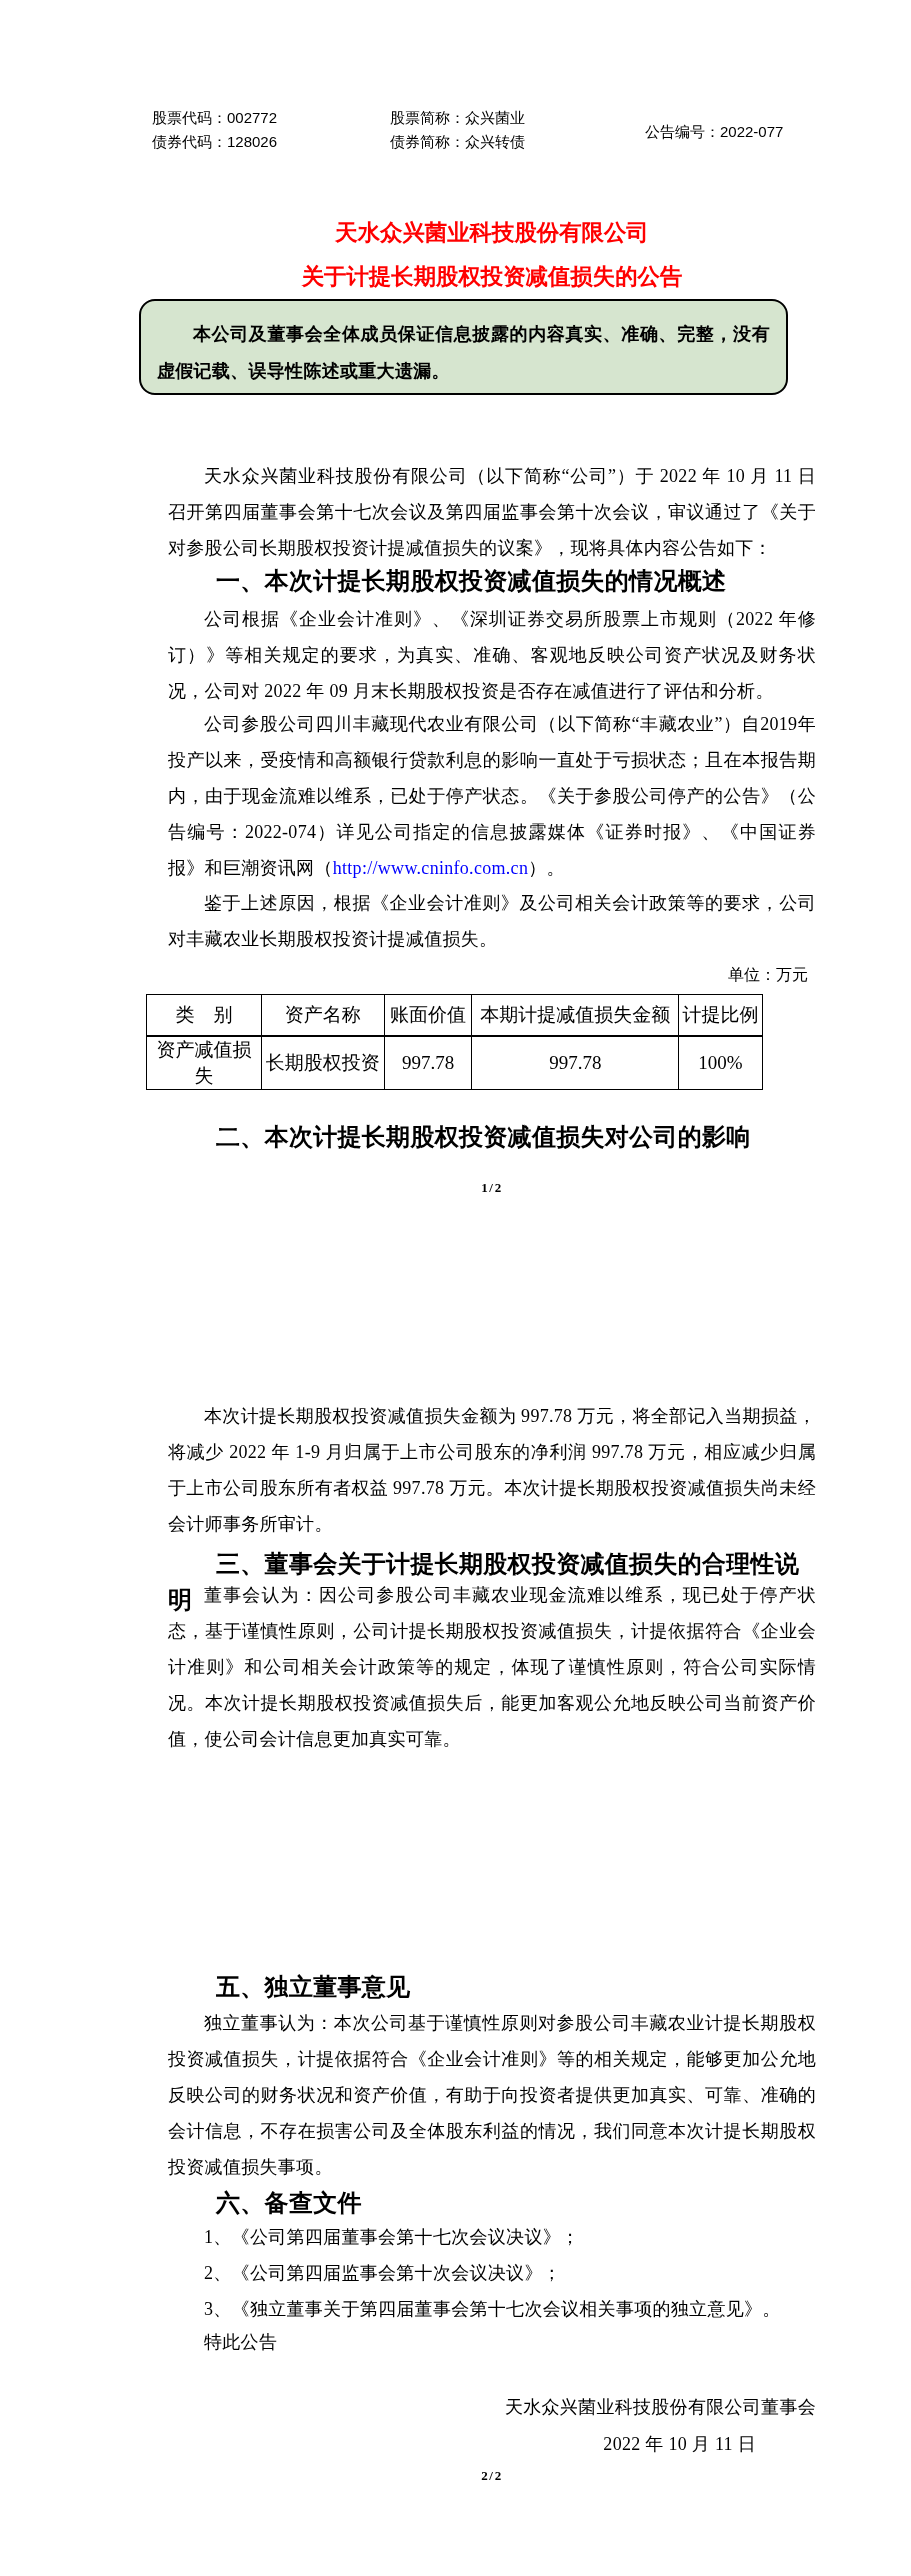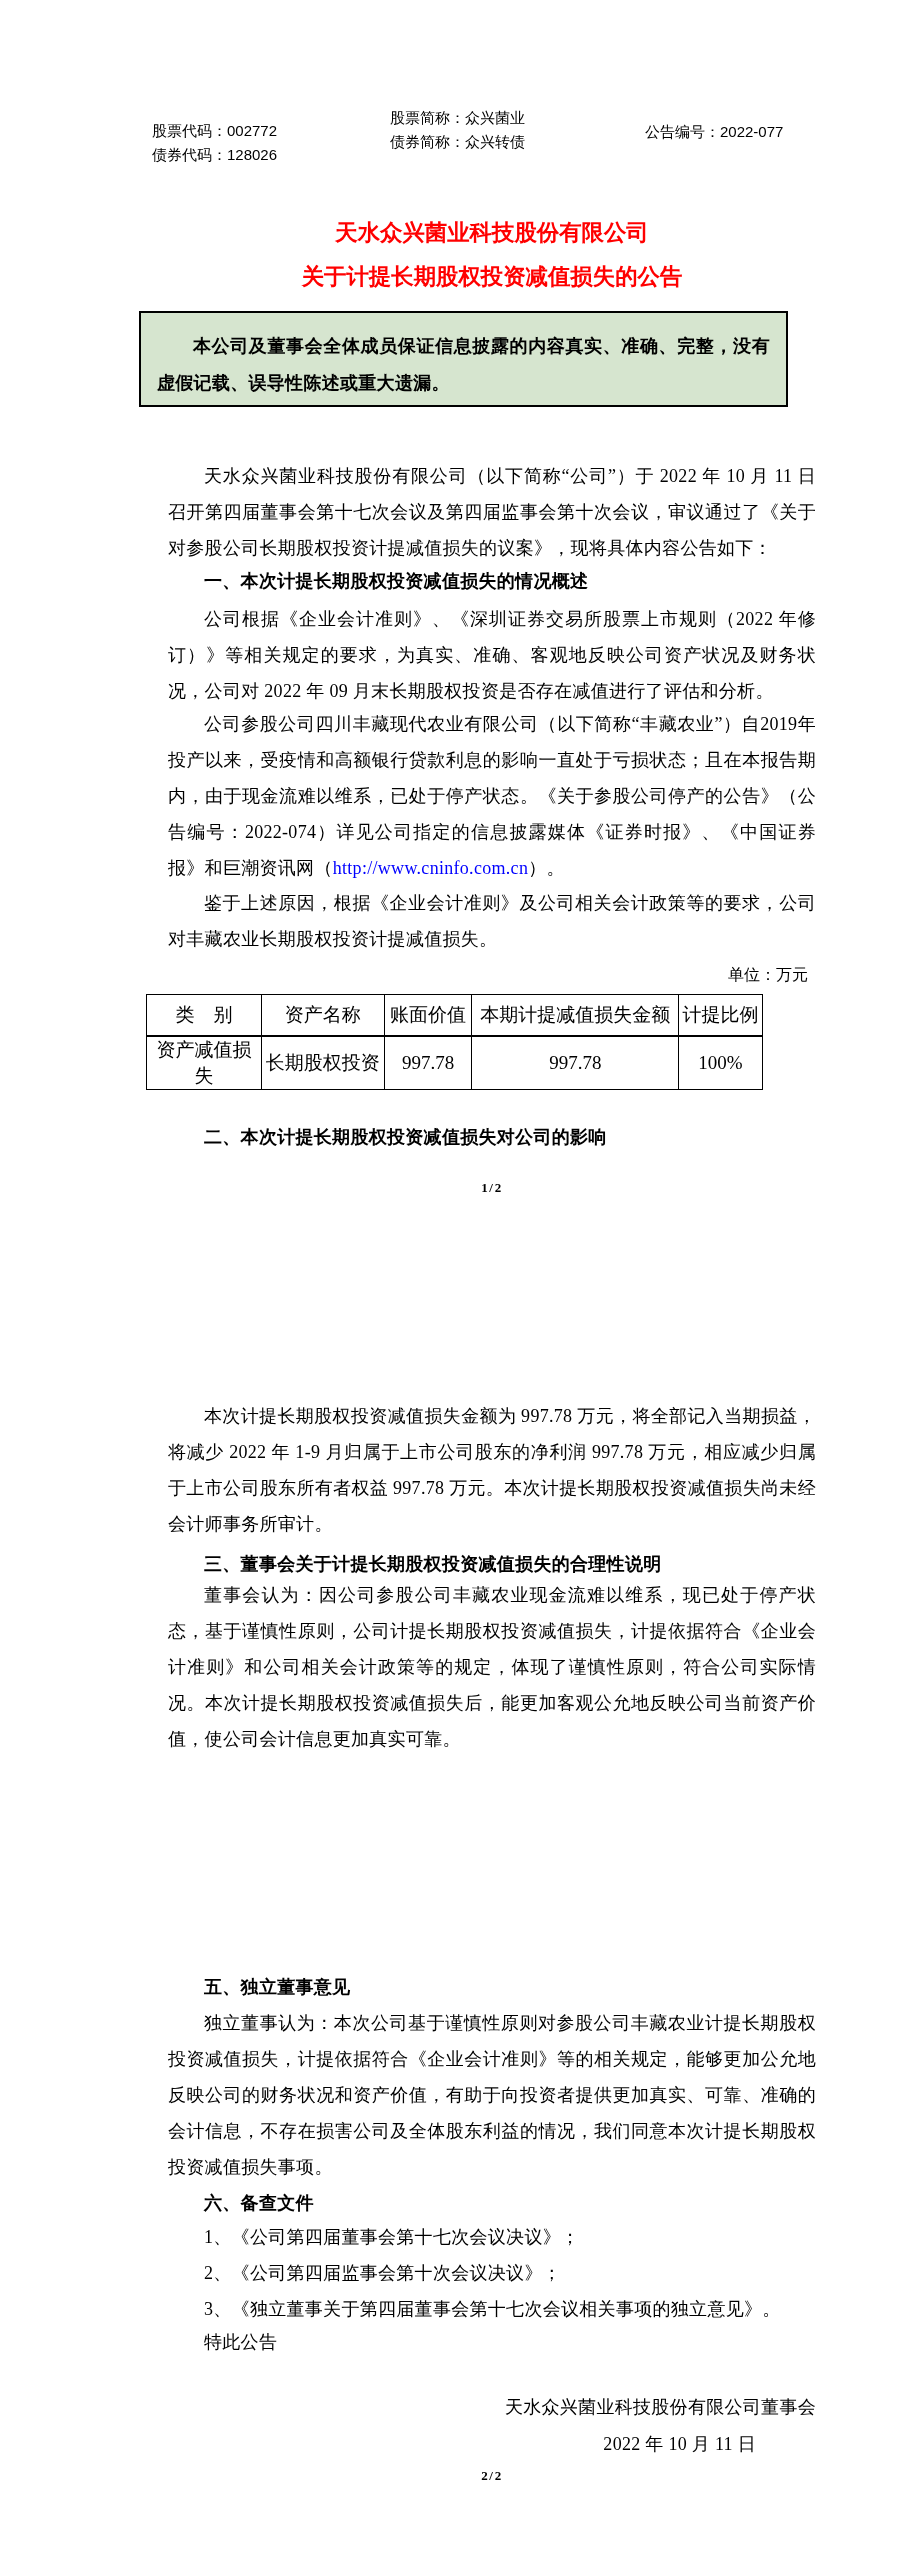--- a/index.html
+++ b/index.html
@@ -23,21 +23,21 @@
   .abs{position:absolute;}
   .col{left:141px;width:648px;margin-left:27px;}
   .para{
     font-size:18px;
     line-height:36px;
     text-align:justify;
     text-indent:2em;
     letter-spacing:0.3px;
   }
   .heading{
-    font-size:18px;
+    font-size:24px;
     line-height:36px;
     font-weight:700;
     text-indent:2em;
     letter-spacing:0.3px;
   }
   .hdr{
     font-size:15px;
     line-height:24px;
     white-space:nowrap;
   }
@@ -114,38 +114,38 @@
     line-height:36px;
     text-indent:2em;
     letter-spacing:0.3px;
   }
 </style>
 </head>
 <body>
 
 <div class="page">
 
-  <div class="abs hdr" style="left:152px;top:119px;">
+  <div class="abs hdr" style="left:152px;top:106px;">
     <div><span>股票代码：</span><span class="num">002772</span></div>
     <div><span>债券代码：</span><span class="num">128026</span></div>
   </div>
 
   <div class="abs hdr" style="left:390px;top:106px;">
     <div><span>股票简称：</span><span>众兴菌业</span></div>
     <div><span>债券简称：</span><span>众兴转债</span></div>
   </div>
 
   <div class="abs hdr" style="left:645px;top:123px;line-height:17px;">
     <span>公告编号：</span><span class="num">2022-077</span>
   </div>
 
   <div class="abs col doc-title" style="top:218px;">天水众兴菌业科技股份有限公司</div>
   <div class="abs col doc-title" style="top:262px;">关于计提长期股权投资减值损失的公告</div>
 
-  <div class="abs disclaimer-box" style="top:311px;">
+  <div class="abs disclaimer-box" style="top:299px;border-radius:16px;">
     <p>本公司及董事会全体成员保证信息披露的内容真实、准确、完整，没有虚假记载、误导性陈述或重大遗漏。</p>
   </div>
 
   <p class="abs col para" style="top:458px;">天水众兴菌业科技股份有限公司（以下简称“公司”）于 2022 年 10 月 11 日召开第四届董事会第十七次会议及第四届监事会第十次会议，审议通过了《关于对参股公司长期股权投资计提减值损失的议案》，现将具体内容公告如下：</p>
 
   <div class="abs col heading" style="top:563px;">一、本次计提长期股权投资减值损失的情况概述</div>
 
   <p class="abs col para" style="top:601px;">公司根据《企业会计准则》、《深圳证券交易所股票上市规则（2022 年修订）》等相关规定的要求，为真实、准确、客观地反映公司资产状况及财务状况，公司对 2022 年 09 月末长期股权投资是否存在减值进行了评估和分析。</p>
 
   <p class="abs col para" style="top:706px;"><span>公司参股公司四川丰藏现代农业有限公司（以下简称“丰藏农业”）自2019年投产以来，受疫情和高额银行贷款利息的影响一直处于亏损状态；且在本报告期内，由于现金流难以维系，已处于停产状态。《关于参股公司停产的公告》（公告编号：2022-074）详见公司指定的信息披露媒体《证券时报》、《中国证券报》和巨潮资讯网（</span><a class="doc-link" href="#">http://www.cninfo.com.cn</a><span>）。</span></p>

